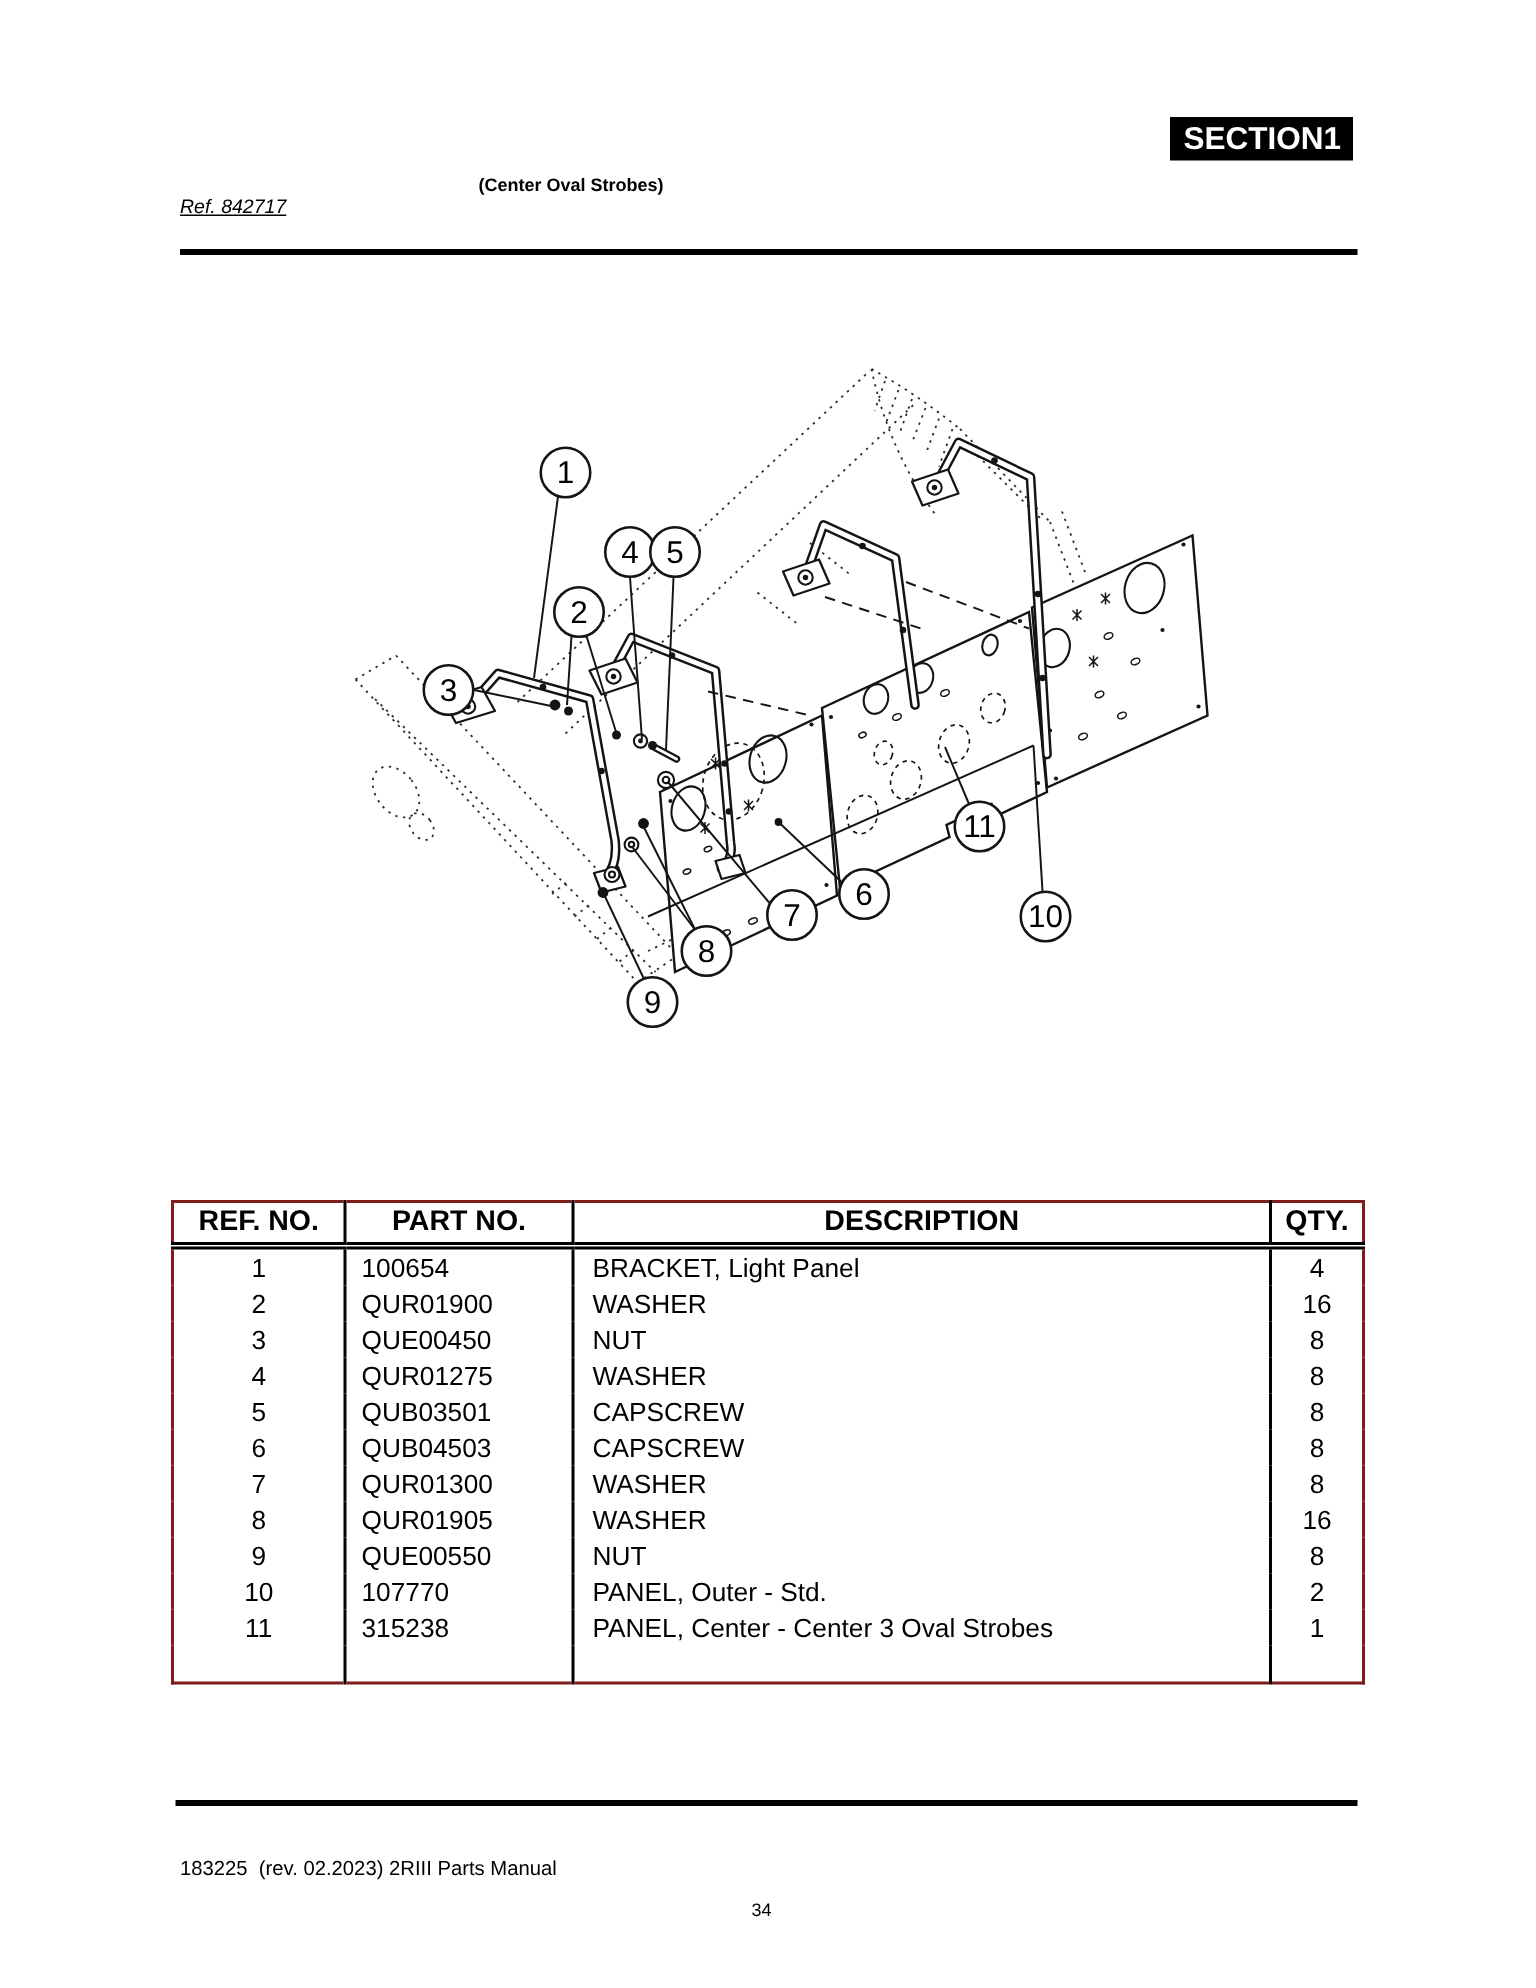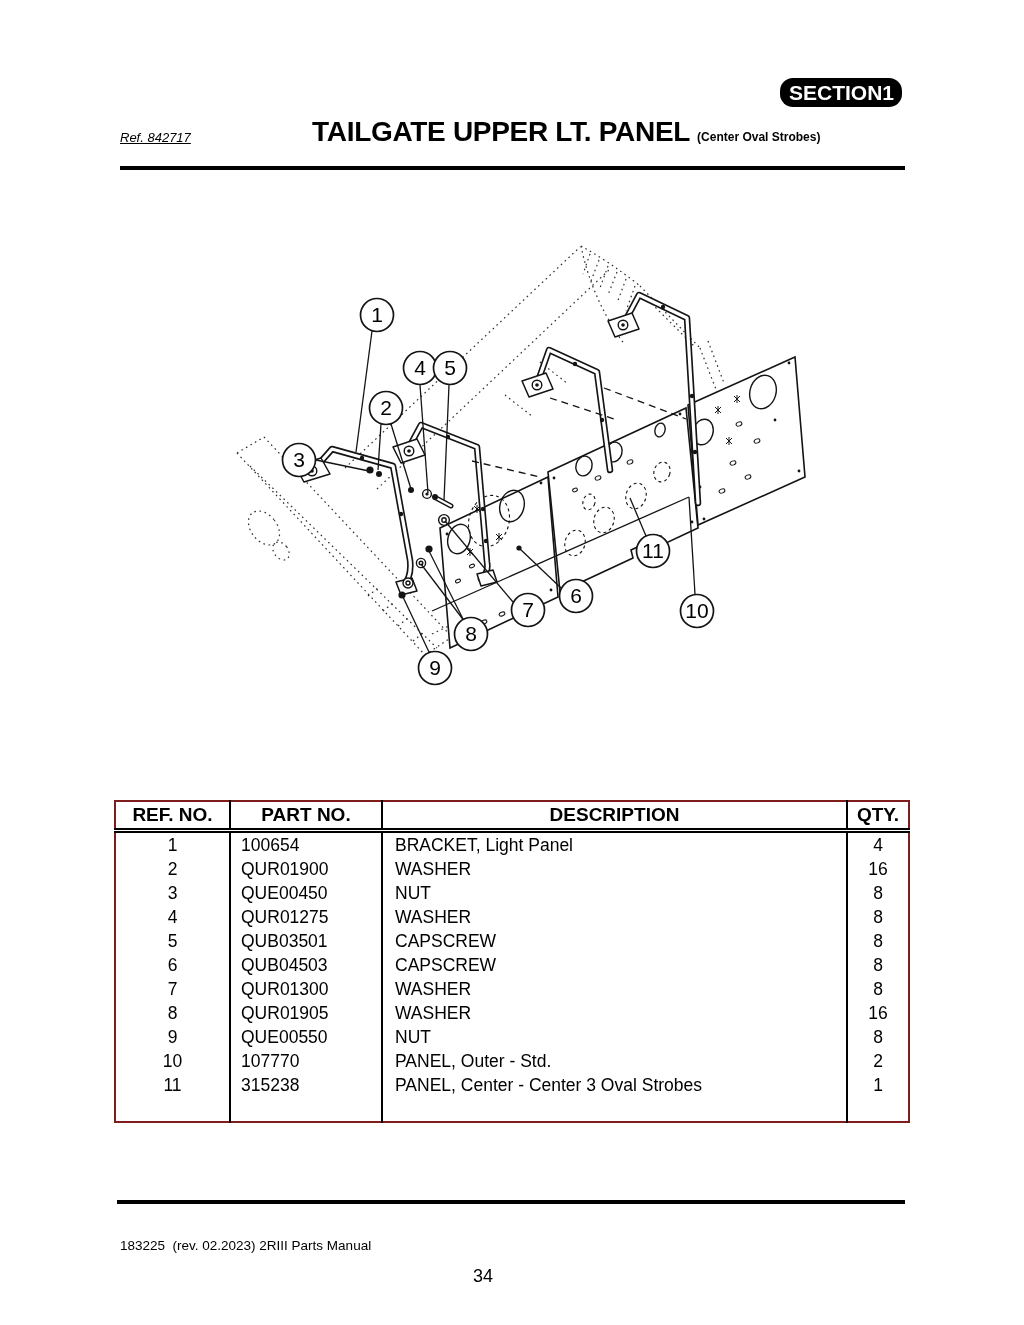--- a/index.html
+++ b/index.html
@@ -1,21 +1,21 @@
 <!DOCTYPE html>
 <html><head>
 <meta charset="utf-8">
 <style>
   html,body{margin:0;padding:0;background:#fff;}
   body{width:1024px;height:1325px;position:relative;font-family:"Liberation Sans",sans-serif;color:#000;overflow:hidden;}
   .abs{position:absolute;}
   
   .section-badge{left:780px;top:78px;width:122px;height:29px;background:#000;color:#fff;
     display:flex;justify-content:space-between;align-items:center;padding:0 9px;box-sizing:border-box;
-    font-size:21px;font-weight:bold;border-radius:13px;}
+    font-size:21px;font-weight:bold;}
   .ref{left:120px;top:130px;font-size:13px;font-style:italic;text-decoration:underline;}
   .title-row{left:312px;top:116px;display:flex;align-items:baseline;white-space:nowrap;}
   .title{font-size:28px;font-weight:bold;letter-spacing:-0.3px;}
   .subtitle{font-size:12px;font-weight:bold;margin-left:7px;}
   .rule{background:#000;}
   .top-rule{left:120px;top:166px;width:785px;height:4px;}
   .bottom-rule{left:117px;top:1200px;width:788px;height:4px;}
   
   #diagram{left:0;top:0;}
   .dot{stroke:#2e2e2e;stroke-width:1.2;stroke-dasharray:1.6 3.6;fill:none;}
@@ -41,32 +41,31 @@
   #parts-table td{border-right:2px solid #000;font-size:17.5px;height:24px;line-height:24px;
     padding:0;vertical-align:top;white-space:nowrap;overflow:hidden;}
   #parts-table th:last-child,#parts-table td:last-child{border-right:none;}
   .c-ref{text-align:center;}
   .c-part{text-align:left;padding-left:10px !important;}
   .c-desc{text-align:left;padding-left:12px !important;}
   .c-qty{text-align:center;}
   .filler td{height:82px;}
   
   .footer-left{left:120px;top:1238px;font-size:13.5px;white-space:pre;}
-  .footer-page{left:473px;top:1266px;font-size:18px;}
+  .footer-page{left:501px;top:1266px;font-size:12px;}
 </style>
 </head>
 <body>
 
 <div class="abs section-badge">
   <span>SECTION</span>
   <span>1</span>
 </div>
 <div class="abs ref">Ref. 842717</div>
 <div class="abs title-row">
-  <span class="title">TAILGATE UPPER LT. PANEL</span>
   <span class="subtitle">(Center Oval Strobes)</span>
 </div>
 <div class="abs rule top-rule"></div>
 
 <svg id="diagram" class="abs" width="1024" height="760" viewBox="0 0 1024 760">
 
   <g>
     <path class="dot" d="M237,453 L425,655"></path>
     <path class="dot" d="M264,437 L452,637"></path>
     <path class="dot" d="M237,453 L264,437"></path>

